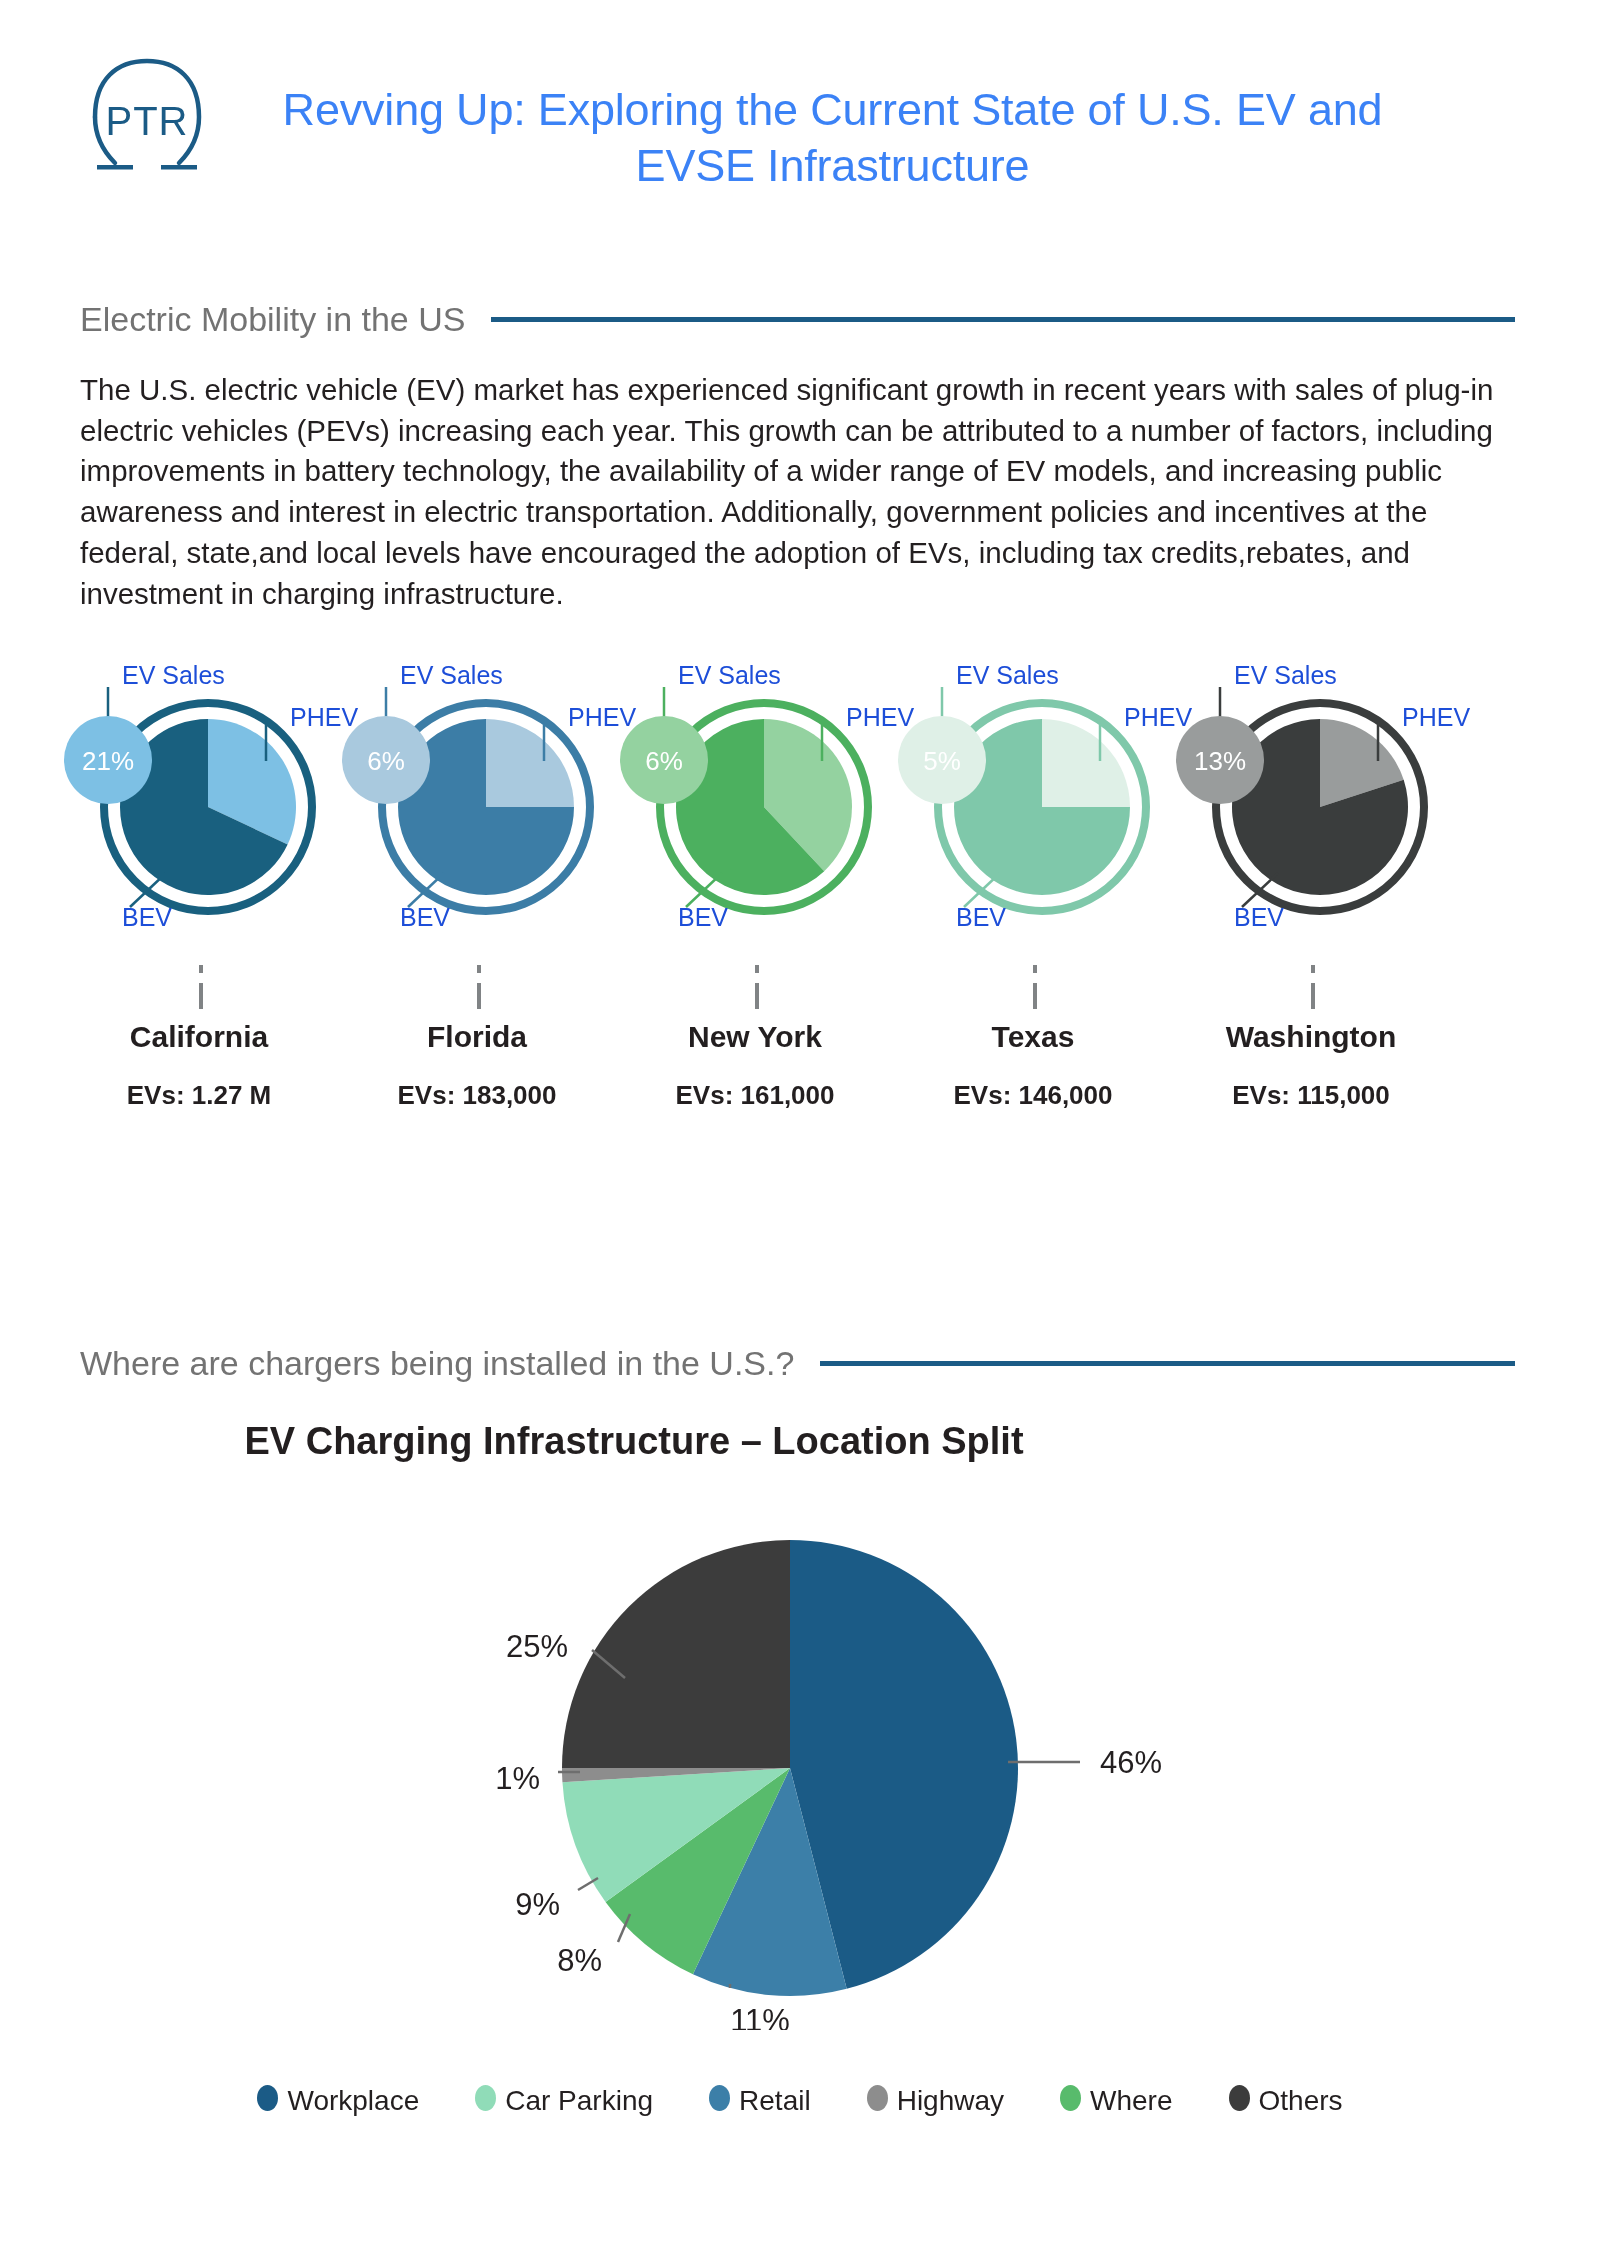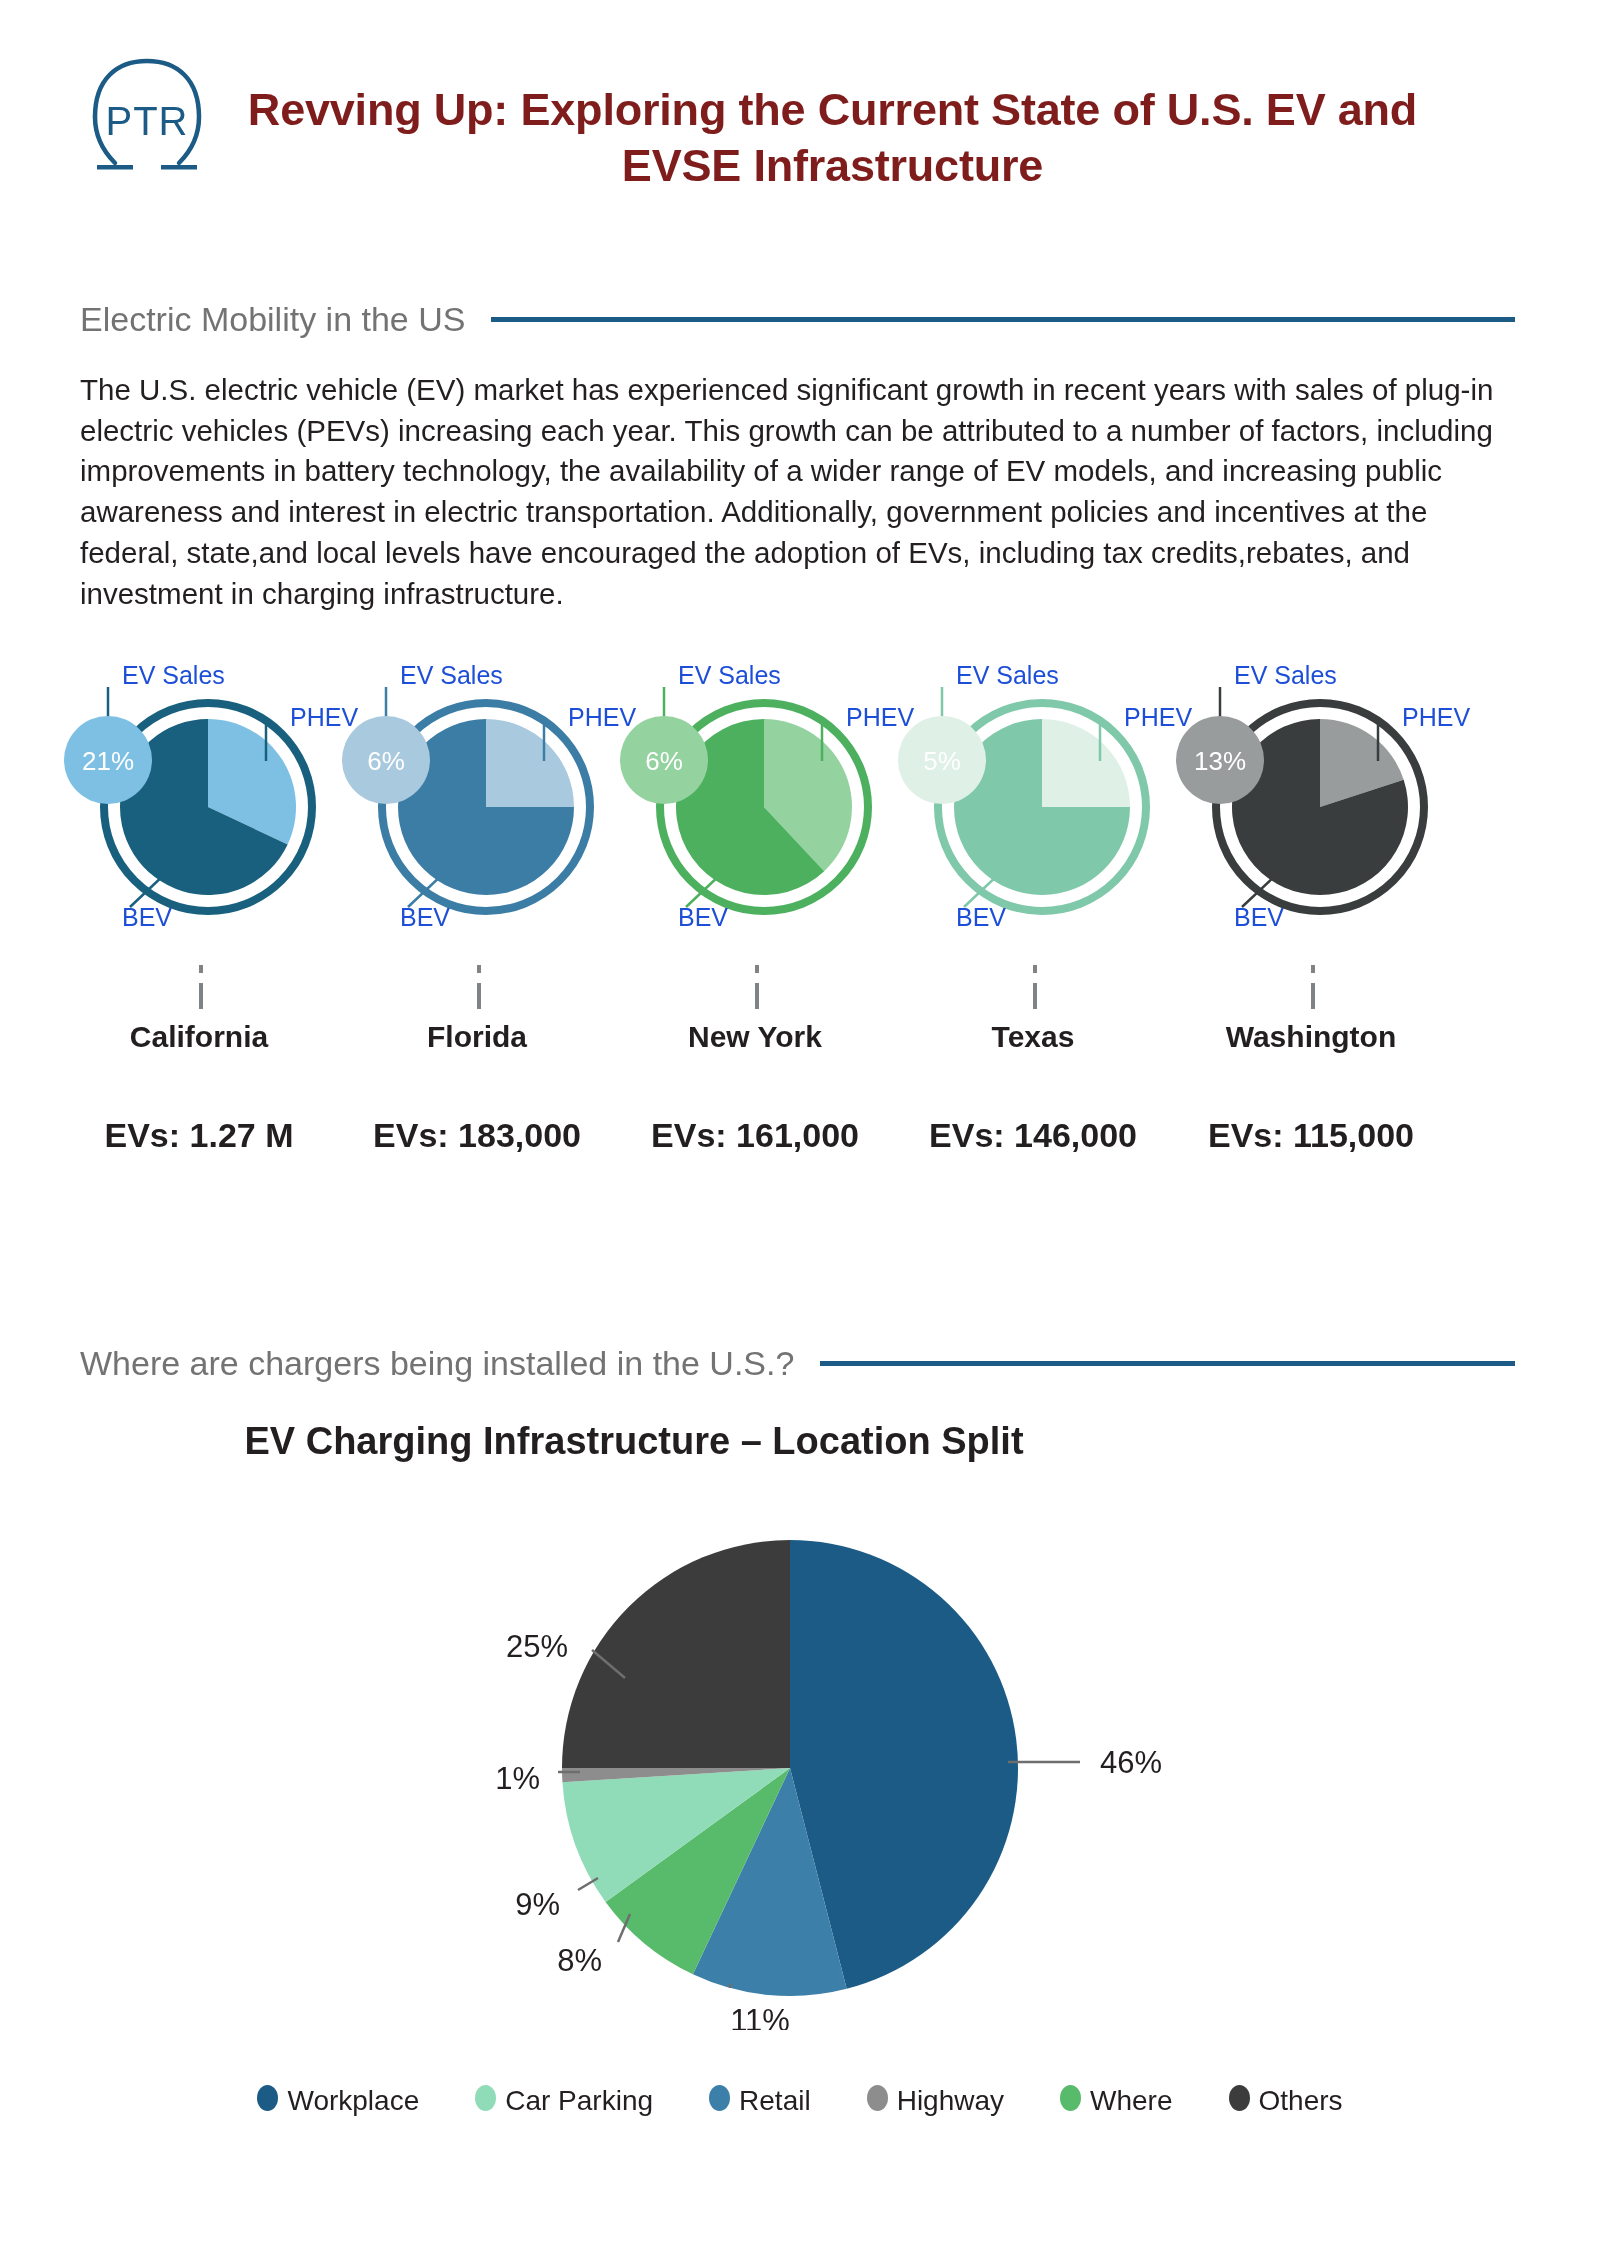--- a/index.html
+++ b/index.html
@@ -14,22 +14,22 @@
   
   .header{
     position:absolute;left:0;top:0;width:1600px;height:240px;
   }
   .logo{
     position:absolute;left:75px;top:55px;width:145px;height:120px;
   }
   .title{
     position:absolute;left:245px;top:82px;width:1175px;
     text-align:center;
-    font-size:45px;font-weight:bold;line-height:1.25;
-    color:#7f1d1d;
+    font-size:45px;font-weight:normal;line-height:1.25;
+    color:#3b82f6;
     letter-spacing:-0.2px;
   }
   
   .section-head{
     position:absolute;display:flex;align-items:center;gap:26px;
   }
   .section-head .sh-text{
     font-size:34px;font-weight:normal;color:#737373;white-space:nowrap;
   }
   .section-head .sh-rule{
@@ -62,21 +62,21 @@
   .lbl-bev{left:14px;top:238px;}
   .bubble-text{
     font-size:26px;fill:#ffffff;
   }
   .state-name{
     position:absolute;left:0;top:355px;width:278px;text-align:center;
     font-size:30px;font-weight:bold;color:#231f20;
   }
   .state-evs{
     position:absolute;left:0;top:415px;width:278px;text-align:center;
-    font-size:34px;font-weight:bold;color:#231f20;margin-top:36px;
+    font-size:26px;font-weight:bold;color:#231f20;
   }
   .stem{
     position:absolute;left:139px;top:318px;width:4px;height:26px;background:#808385;
   }
   .stem-dot{
     position:absolute;left:139px;top:300px;width:4px;height:8px;background:#808385;
   }
 
   
   .pie-title{

